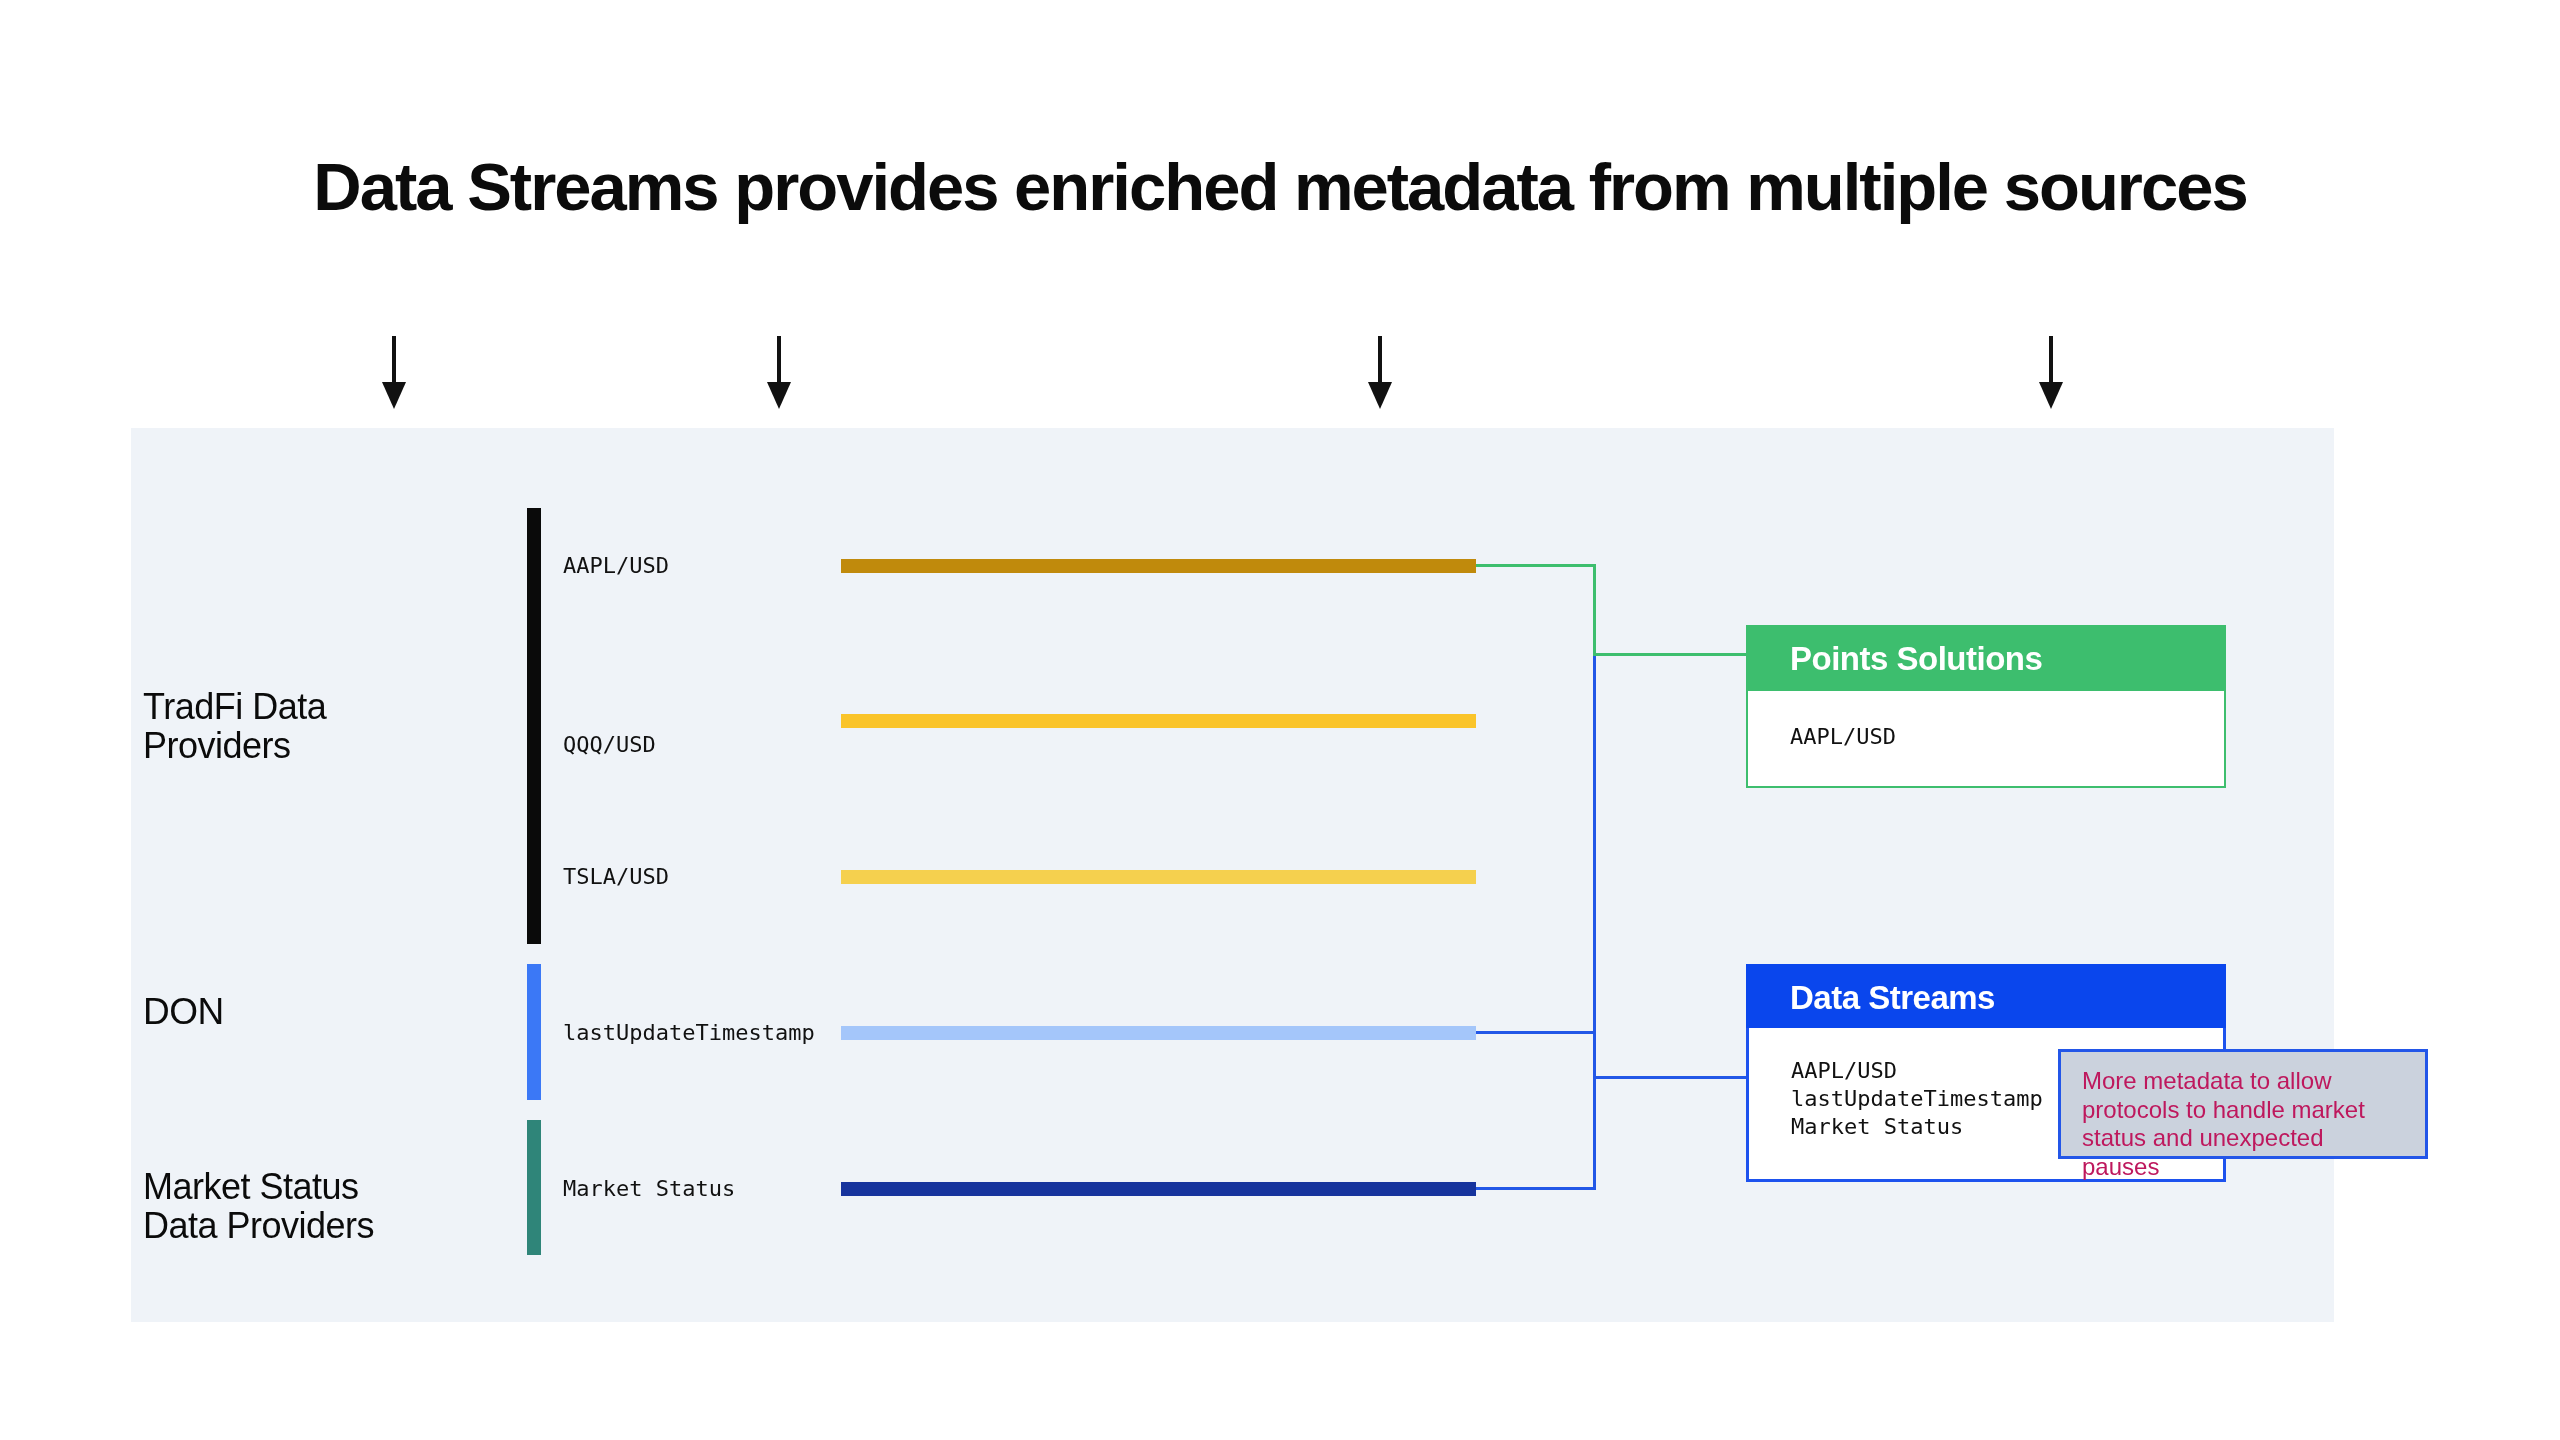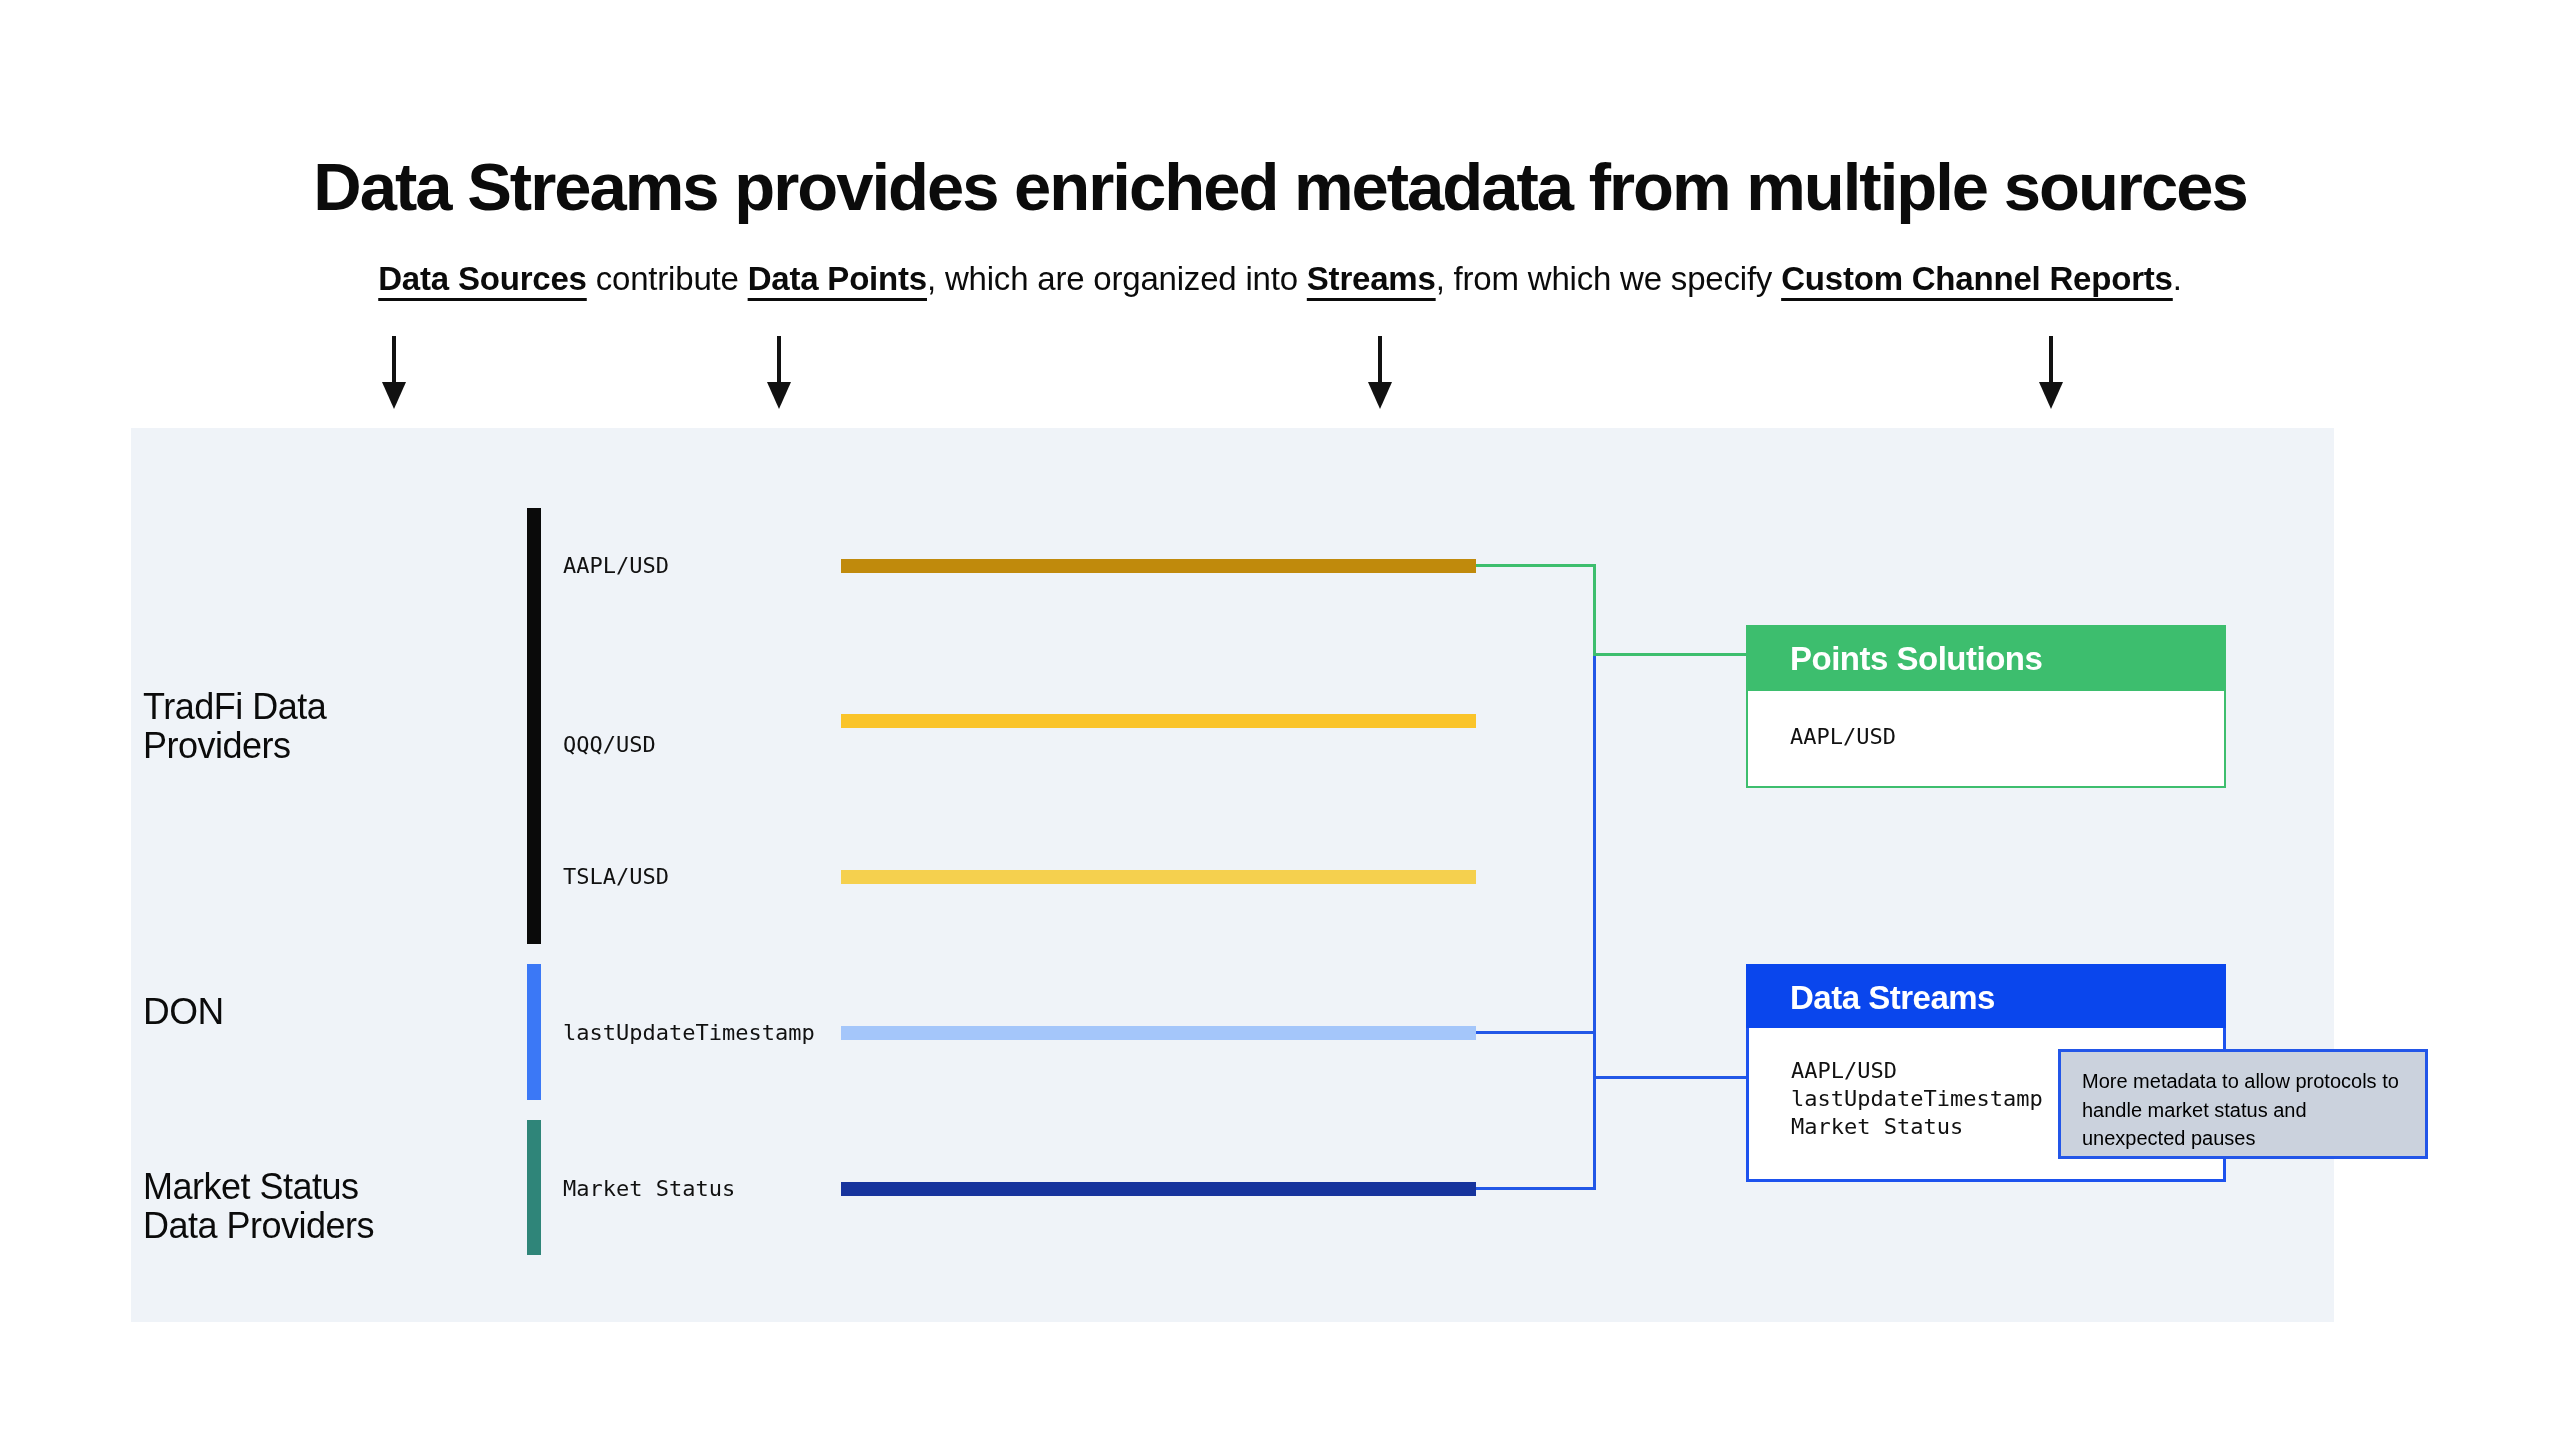--- a/index.html
+++ b/index.html
@@ -57,31 +57,30 @@
   .box.streams { top:536px; height:218px; border:3px solid; }
   .box.streams .hdr { margin:-3px -3px 0 -3px; height:64px; }
   .box .items {
     padding:29px 0 0 42px;
     font-family:"DejaVu Sans Mono", monospace; font-size:22px; line-height:28px; color:#111;
   }
   .box.other .items { padding-top:32px; }
   .tooltip {
     position:absolute; left:2058px; top:1049px; width:370px; height:110px;
     border:3px solid; padding:15px 20px 0 21px;
-    font-size:20px; line-height:28.5px; color:#000000;
+    font-size:24px; line-height:28.5px; color:#be185d;
   }
 </style>
 </head>
 <body>
 
 <div class="page">
 
   <h1 class="title">Data Streams provides enriched metadata from multiple sources</h1>
 
-  <p class="subtitle"><span class="em">Data Sources</span><span> contribute </span><span class="em">Data Points</span><span>, which are organized into </span><span class="em">Streams</span><span>, from which we specify </span><span class="em">Custom Channel Reports</span><span>.</span></p>
 
   <div class="arrow" style="left:381px; top:336px;">
       <div class="stem"></div>
       <div class="head"></div>
     </div>
   <div class="arrow" style="left:766px; top:336px;">
       <div class="stem"></div>
       <div class="head"></div>
     </div>
   <div class="arrow" style="left:1367px; top:336px;">

